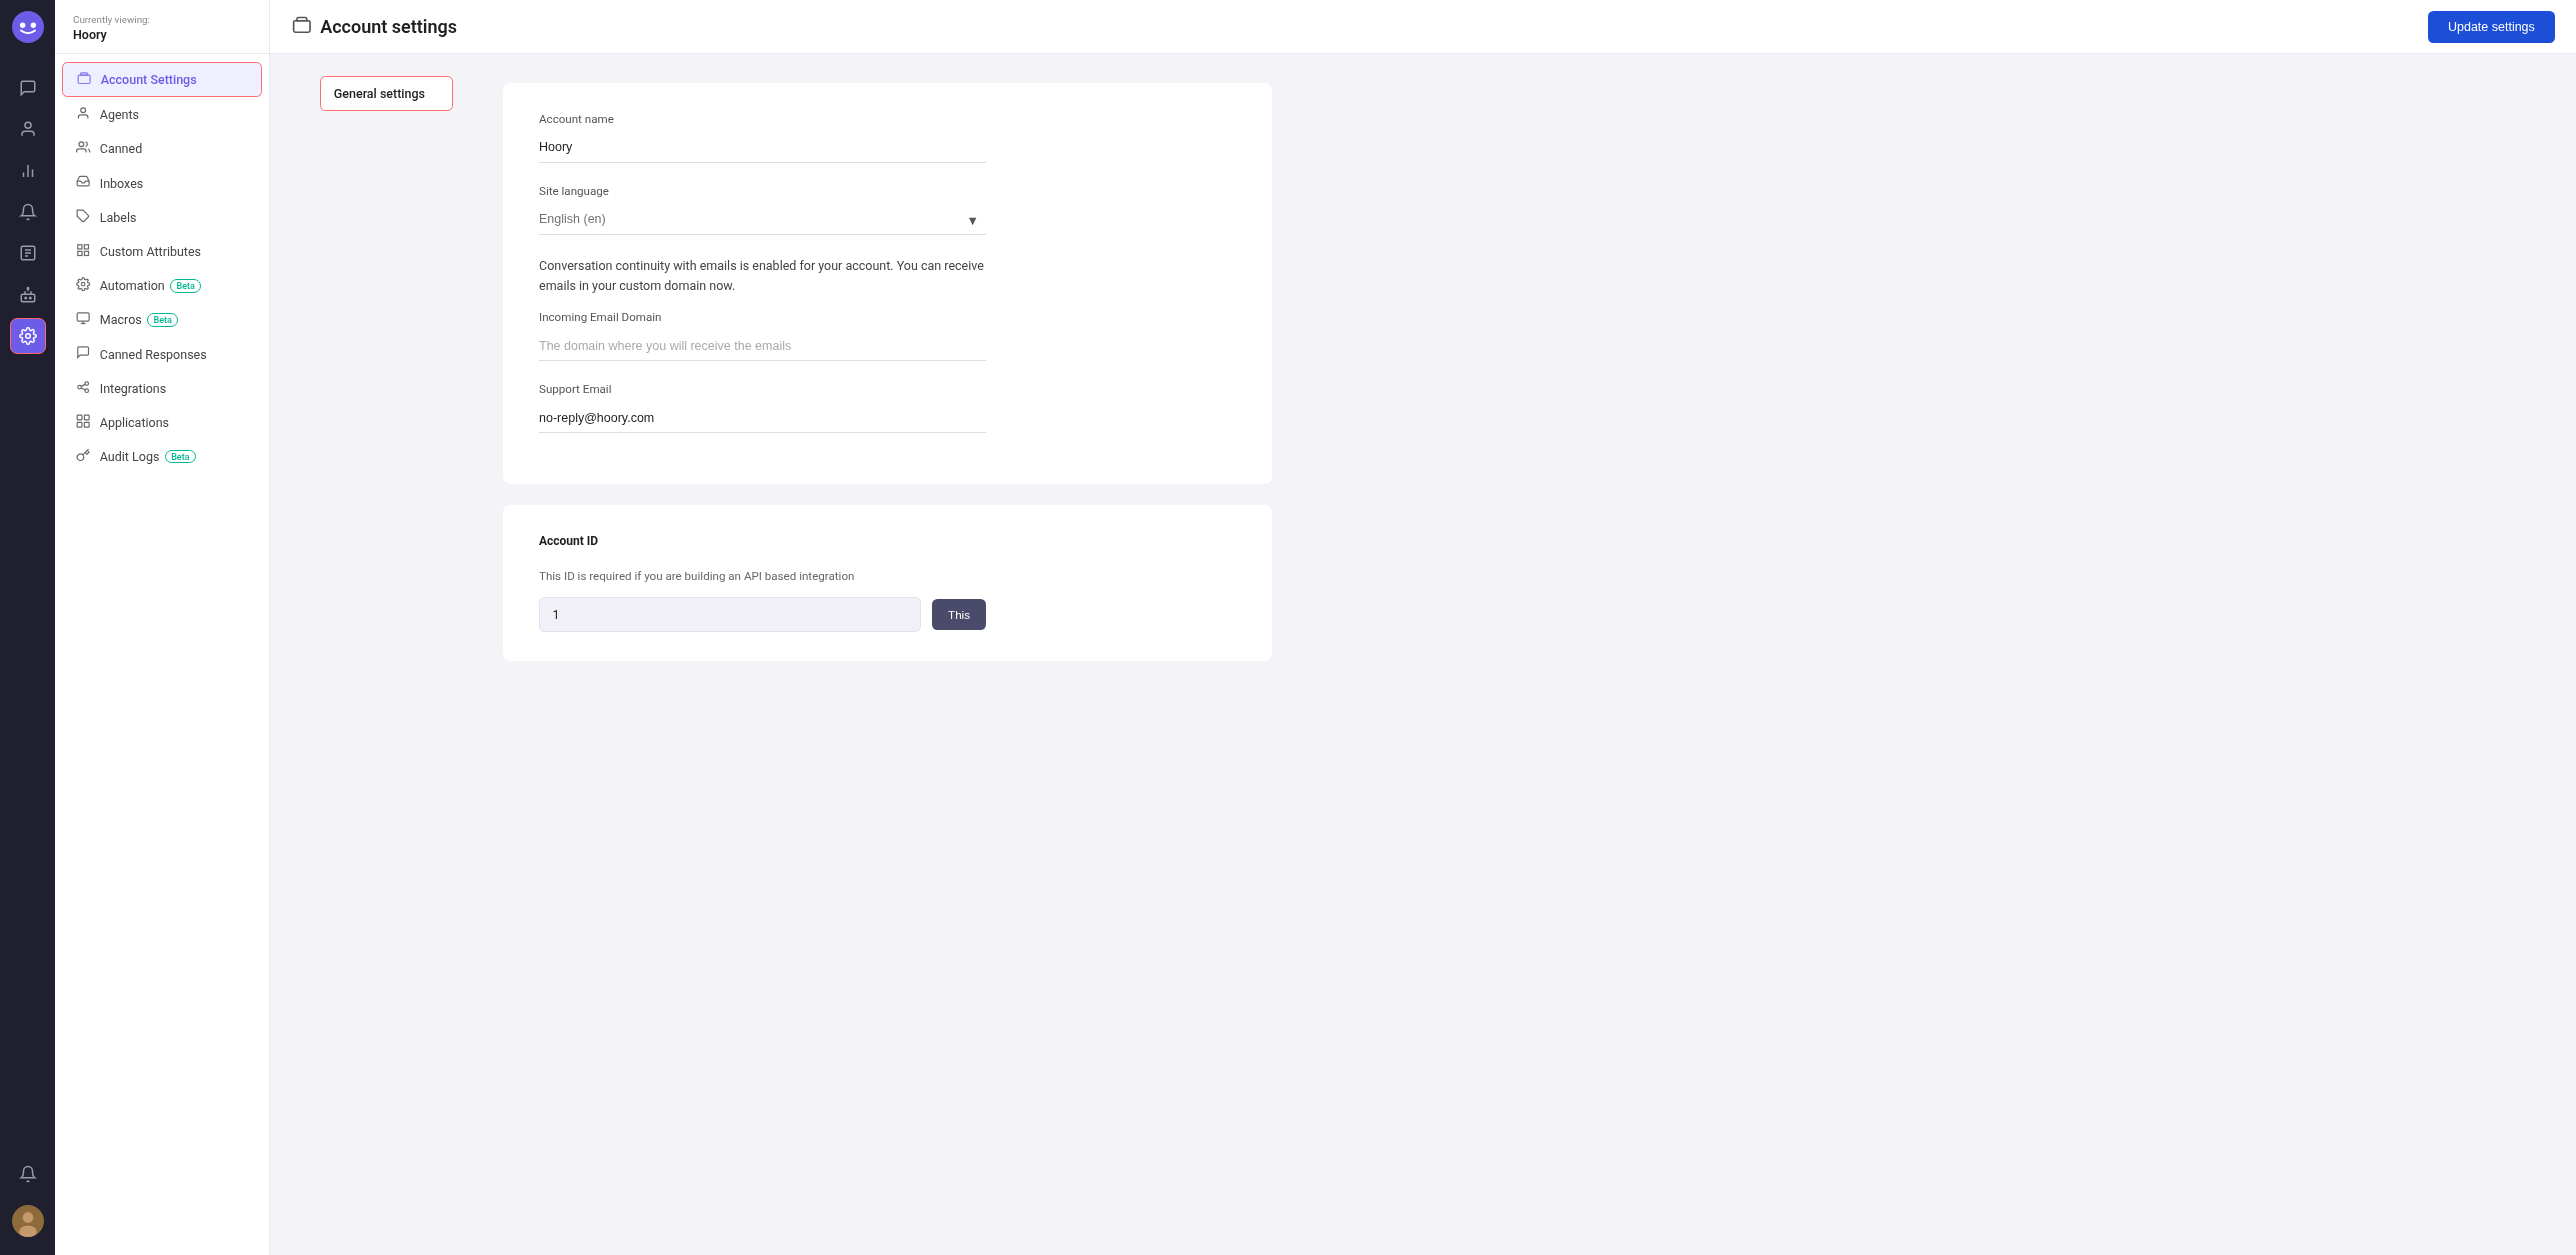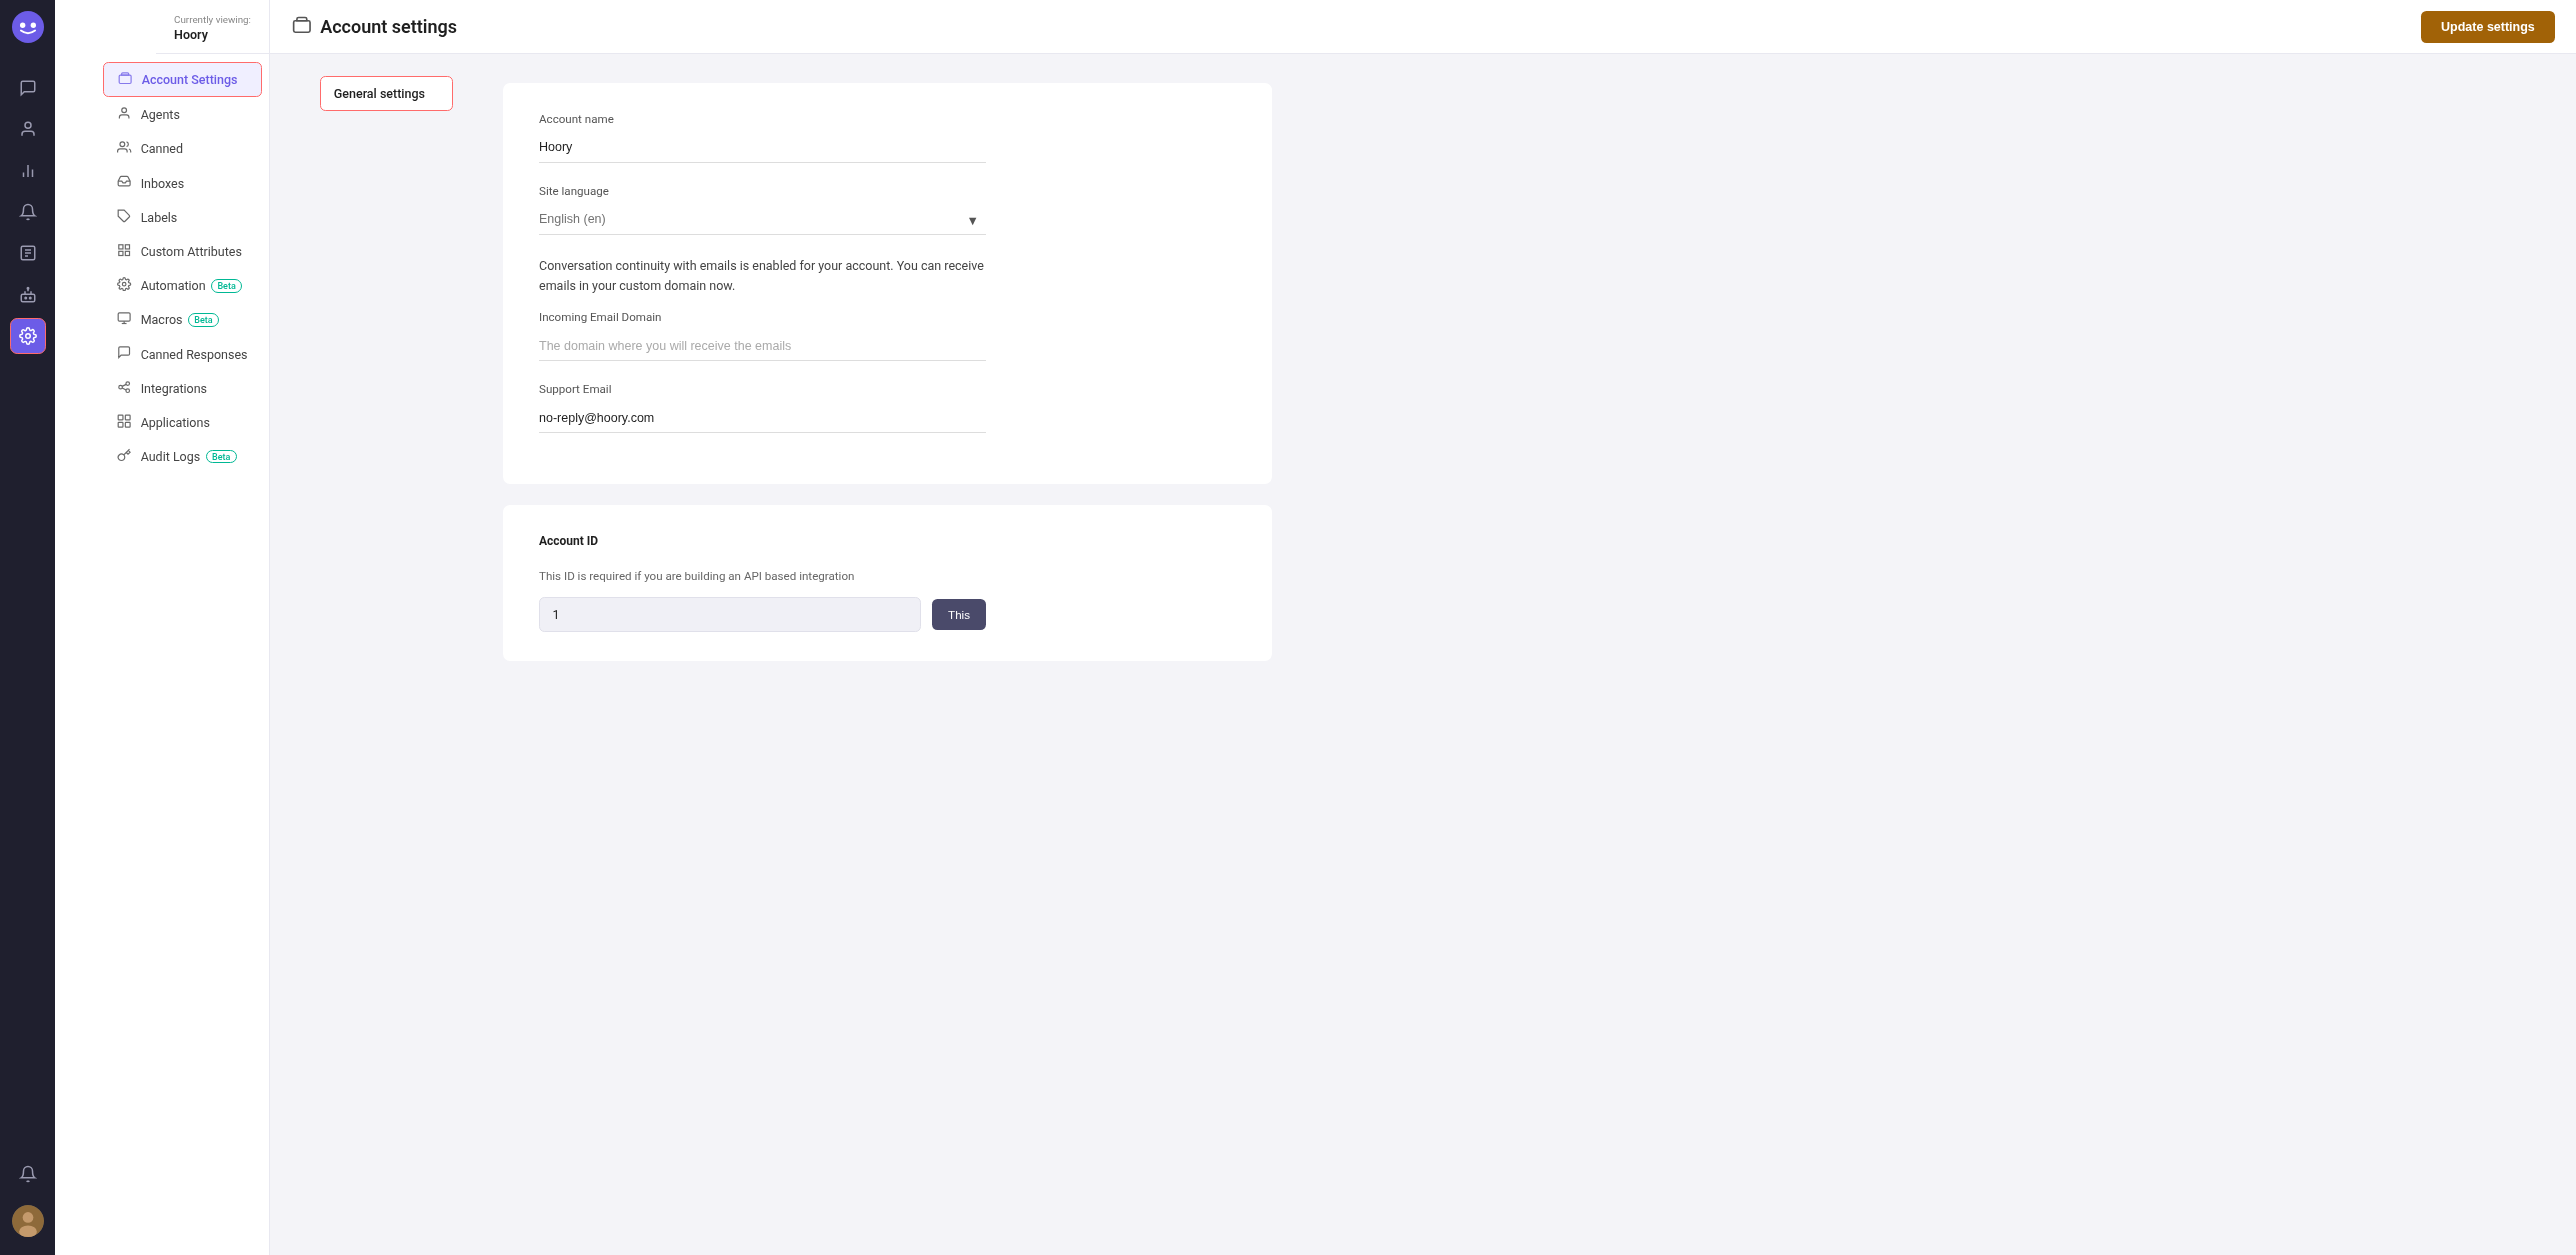--- a/index.html
+++ b/index.html
@@ -43,21 +43,20 @@
 
     
     .left-sidebar {
       width: 215px;
       background: #fff;
       border-right: 0.9px solid #e8e8f0;
       display: flex;
       flex-direction: column;
       flex-shrink: 0;
       overflow-y: auto;
-      align-items: flex-end;
     }
     .left-sidebar-header {
       padding: 14.3px 18px 10.7px;
       border-bottom: 0.9px solid #e8e8f0;
       font-size: 9.8px;
       color: #888;
     }
     .left-sidebar-header .viewing-label { font-size: 9.8px; color: #888; margin-bottom: 1.8px; }
     .left-sidebar-header .account-name { font-size: 12.5px; font-weight: 600; color: #1f1f1f; }
 
@@ -101,27 +100,27 @@
       align-items: center;
       padding: 0 21.5px;
       justify-content: space-between;
       flex-shrink: 0;
     }
     .top-header .page-title-area { display: flex; align-items: center; gap: 9px; }
     .top-header .page-icon { font-size: 18px; color: #555; }
     .top-header .page-title { font-size: 18px; font-weight: 600; color: #1f1f1f; }
 
     .update-settings-btn {
-      background: #a16207;
+      background: #1d4ed8;
       color: #fff;
       border: none;
       padding: 9px 19.7px;
       border-radius: 5.4px;
       font-size: 12.5px;
-      font-weight: 700;
+      font-weight: 400;
       cursor: pointer;
     }
 
     
     .content-area {
       flex: 1;
       display: flex;
       overflow: hidden;
       background: #f4f4f8;
     }

